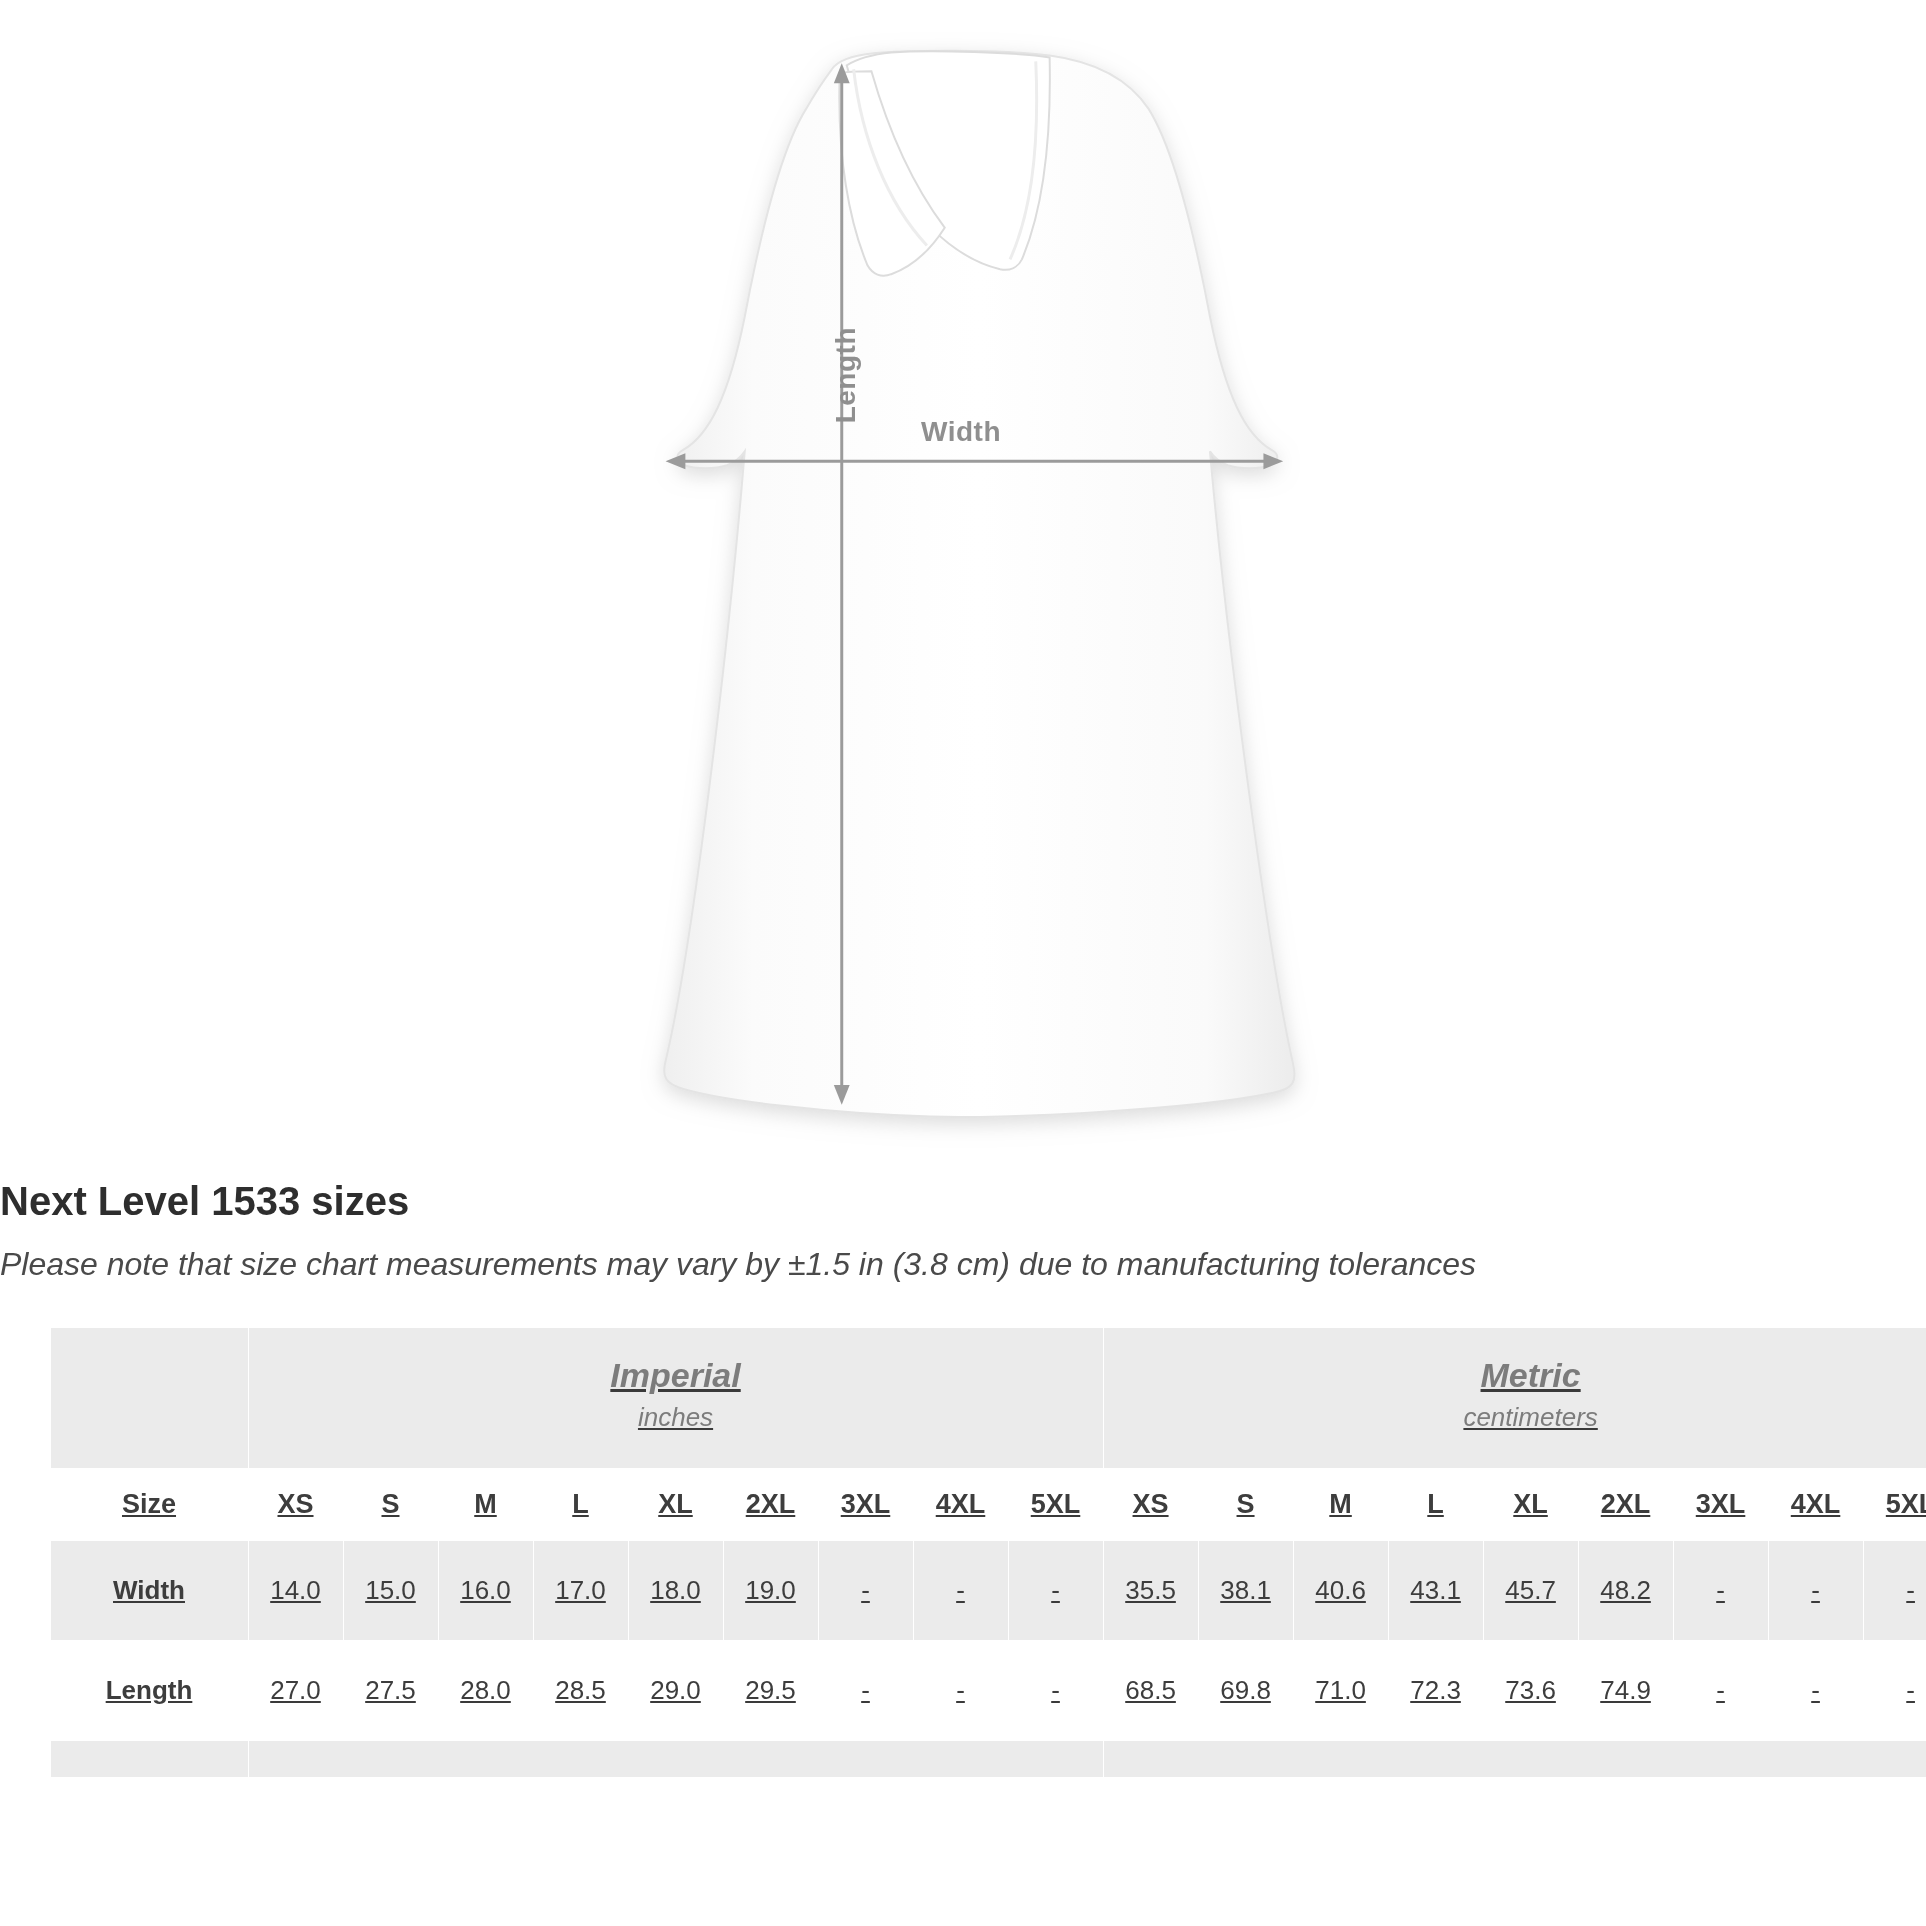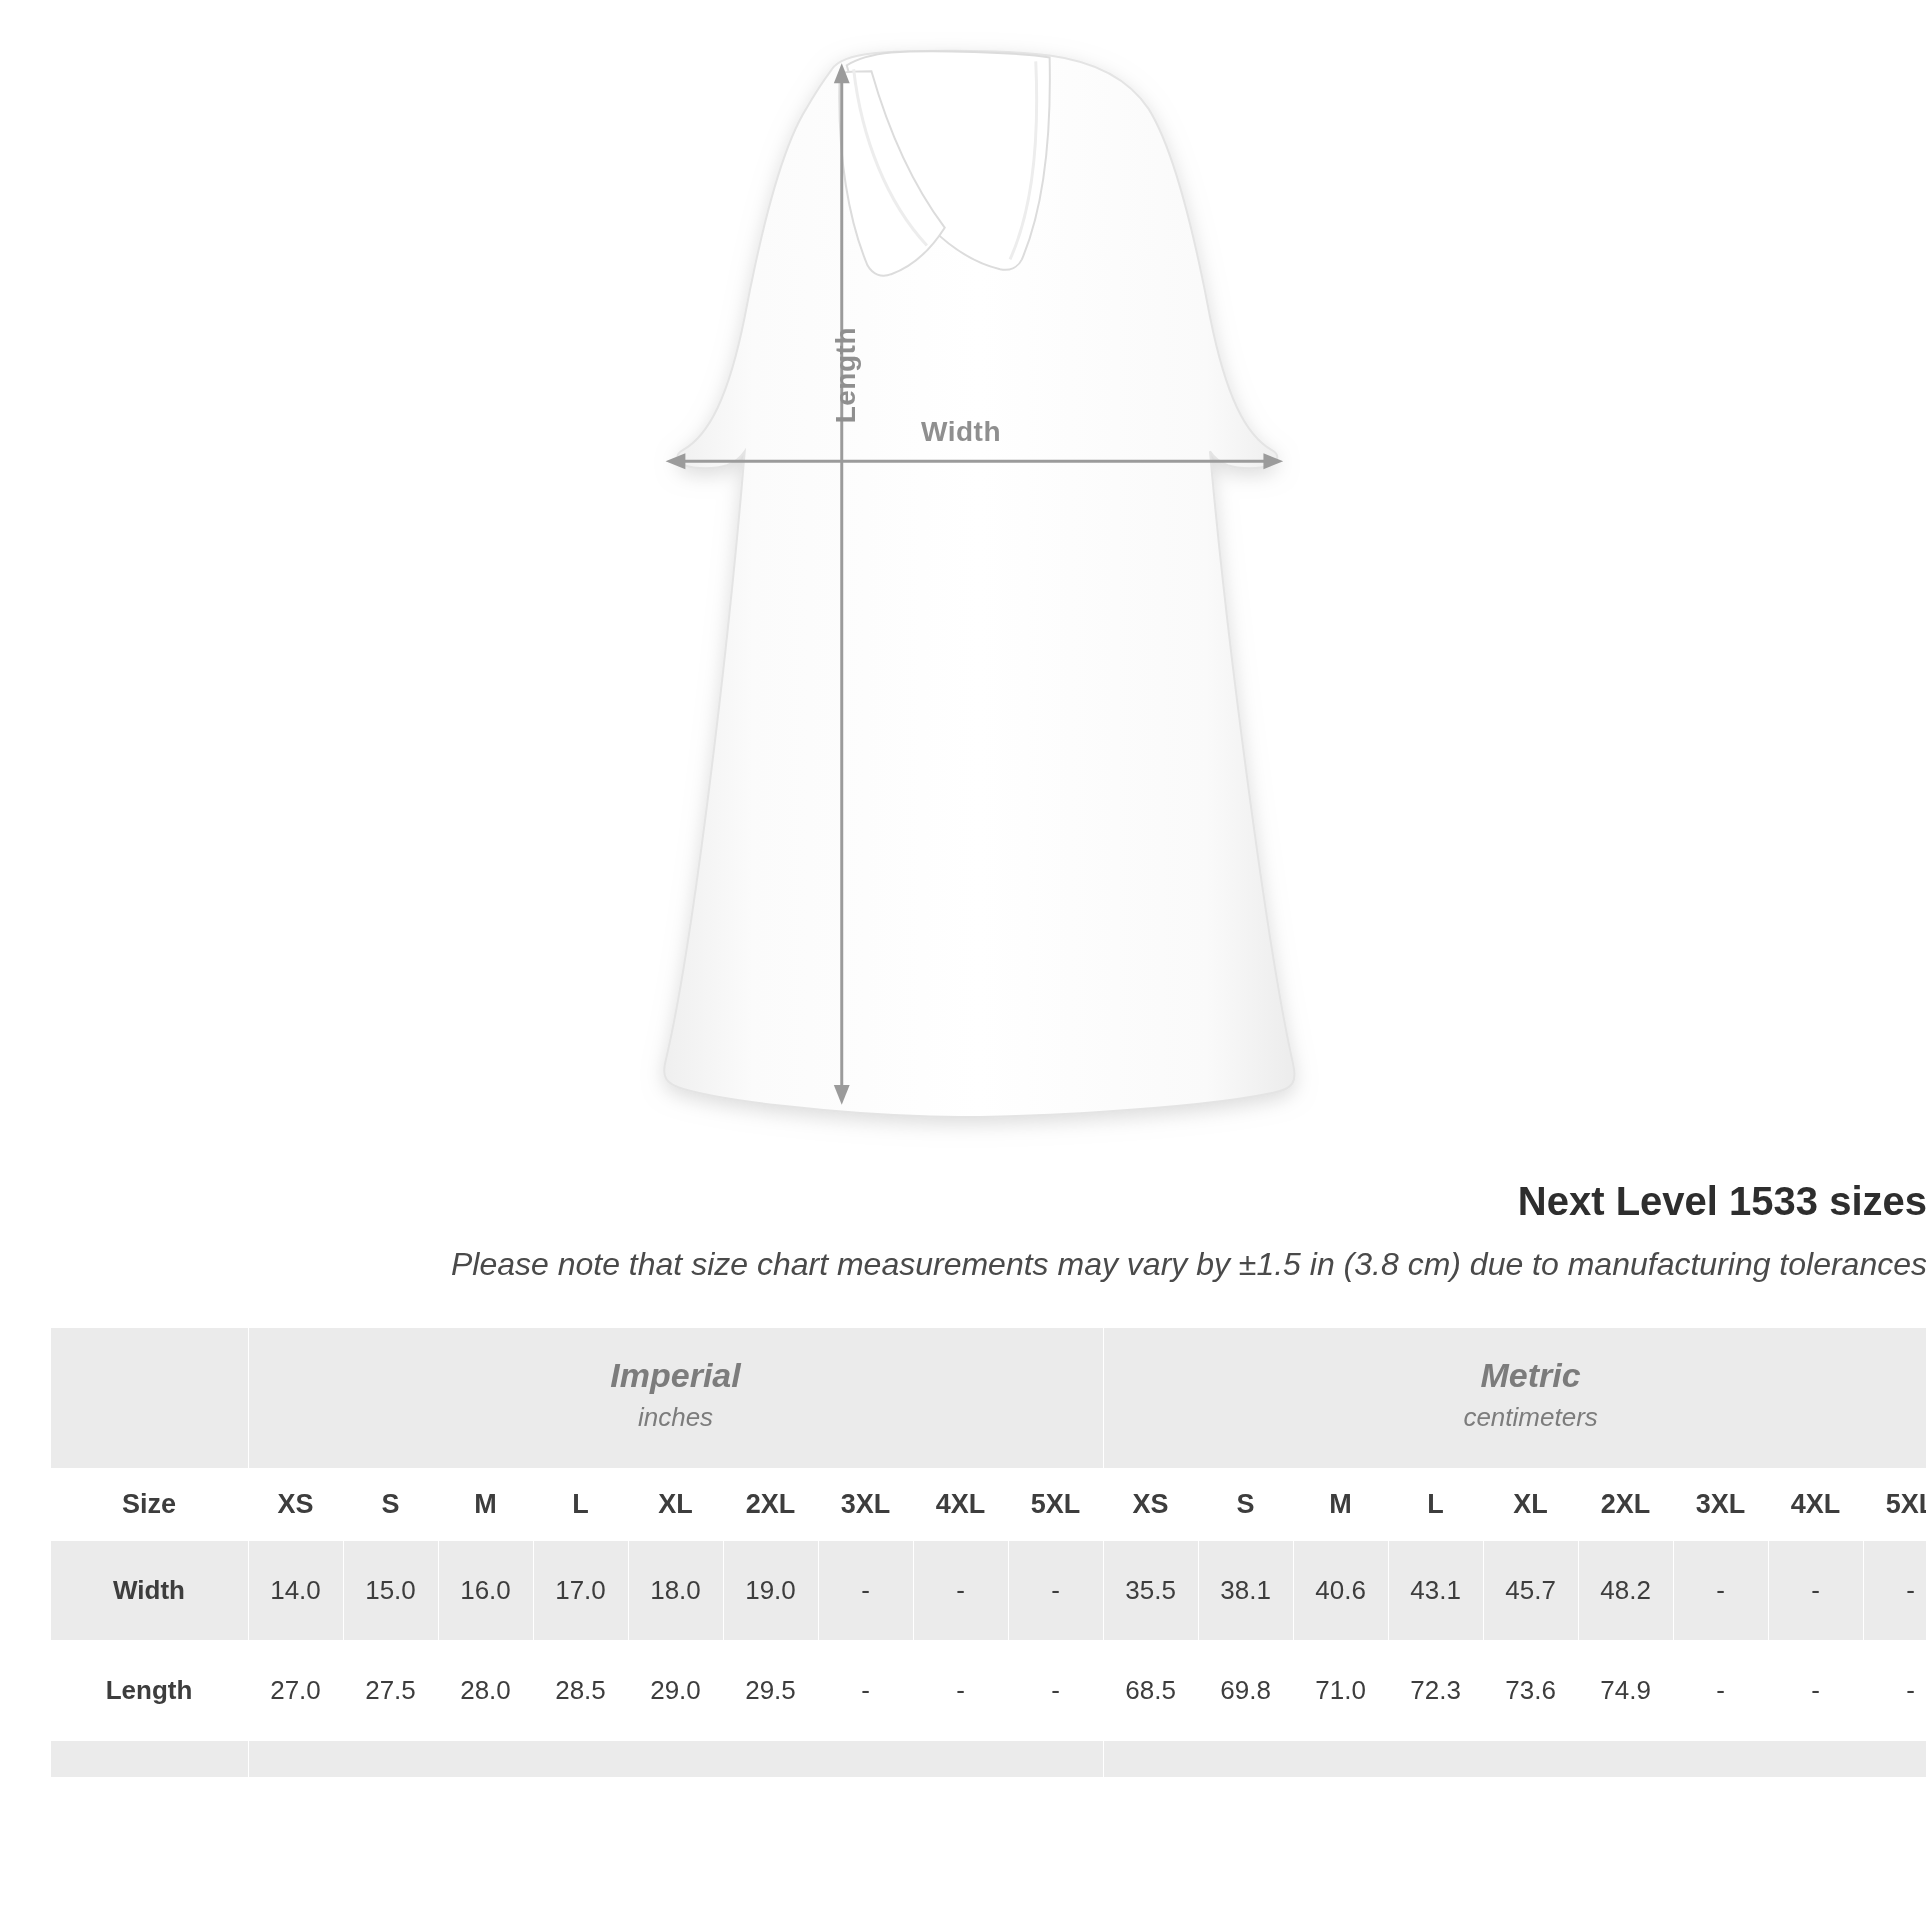--- a/index.html
+++ b/index.html
@@ -45,40 +45,41 @@
   }
   .dim-label.length-label {
     left: 830px;
     top: 327px;
     writing-mode: vertical-rl;
     transform: rotate(180deg);
   }
 
   
   .title-block {
-    text-align: right;
+    text-align: left;
     margin-top: 6px;
   }
   .chart-title {
     font-size: 40px;
     font-weight: bold;
     color: #2e2e2e;
     margin: 0 0 22px 0;
   }
   .chart-note {
     font-size: 32px;
     font-style: italic;
     color: #4a4a4a;
     margin: 0;
   }
 
   
   .table-wrap {
     margin: 44px auto 0 auto;
     width: 1828px;
+    text-decoration: underline;
   }
   table.size-table {
     width: 100%;
     border-collapse: collapse;
     table-layout: fixed;
   }
   table.size-table td,
   table.size-table th {
     border: 1px solid #ffffff;
     text-align: center;

